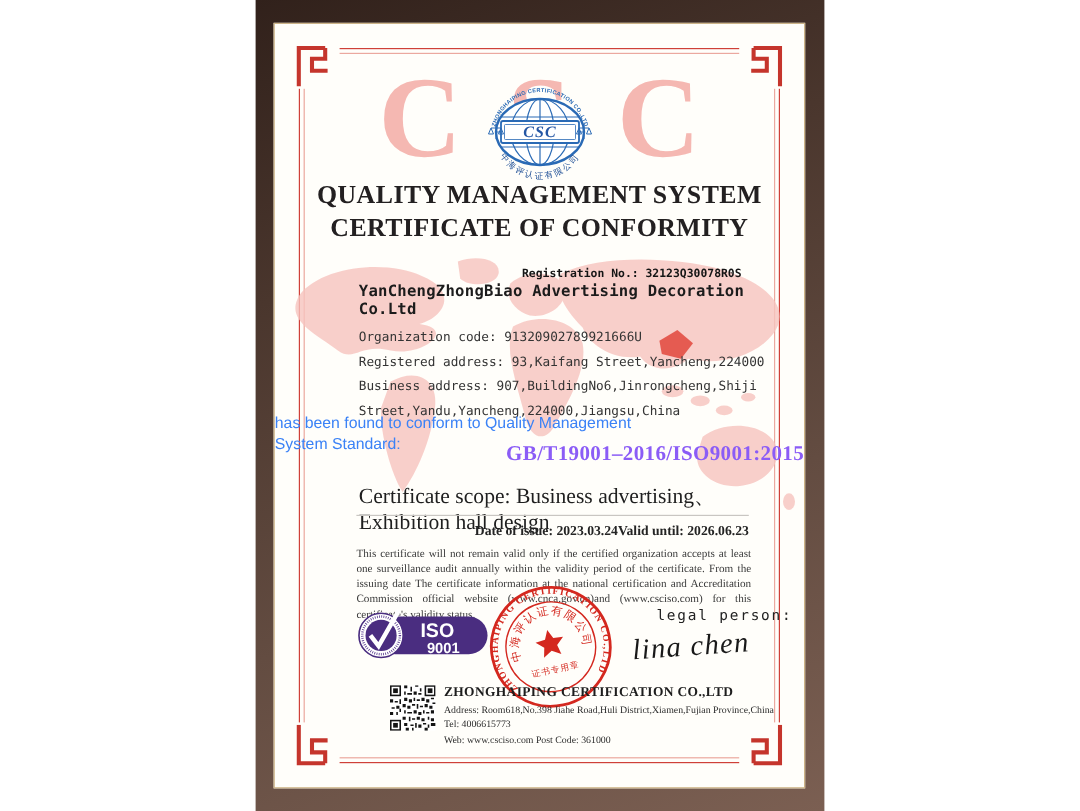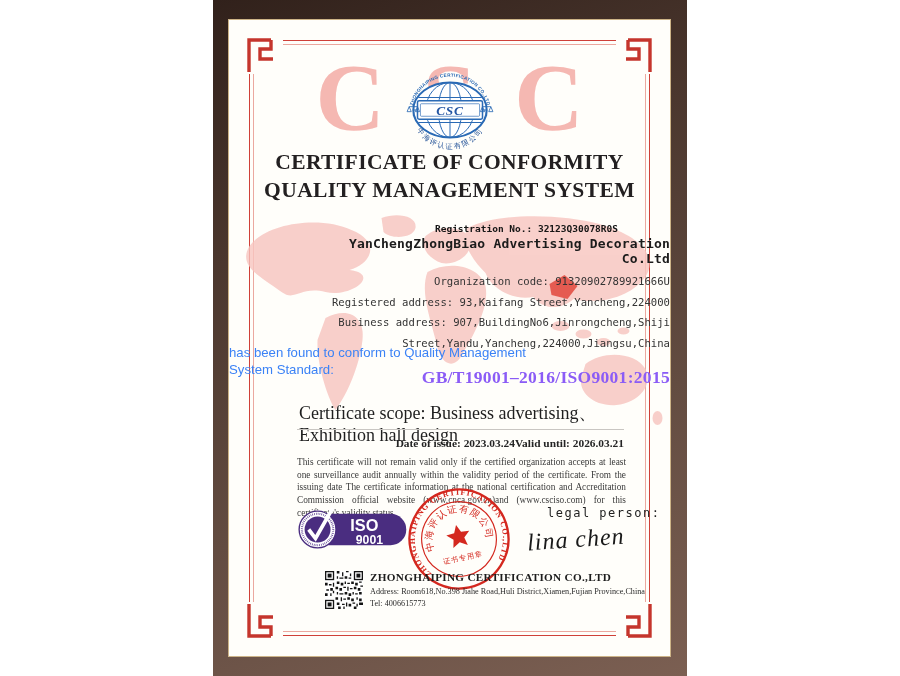--- a/index.html
+++ b/index.html
@@ -22,21 +22,21 @@
   .edge.right{top:54px;bottom:54px;right:20px;width:3px;border-right:1.5px solid #cf4038;border-left:1.5px solid #eba89f;}
   
   .wm-csc{position:absolute;left:0;right:0;top:30px;text-align:center;
           font-family:"Liberation Serif",serif;font-weight:bold;font-size:96px;line-height:96px;
           color:#f4aca6;letter-spacing:38px;padding-left:38px;opacity:.85;}
   .emblem{position:absolute;left:50%;top:40px;transform:translateX(-50%);width:100px;height:100px;}
   .title{position:absolute;left:0;right:0;top:128px;text-align:center;
          font-weight:bold;font-size:21.5px;line-height:28px;color:#232021;letter-spacing:.4px;}
   .regno{position:absolute;right:52px;top:203px;font-family:"DejaVu Sans Mono",monospace;
          font-weight:bold;font-size:9.5px;color:#151515;padding-left:44px;}
-  .company{position:absolute;left:70px;top:216px;font-family:"DejaVu Sans Mono",monospace;color:#1c1c1c;text-align:right;}
+  .company{position:absolute;left:70px;top:216px;font-family:"DejaVu Sans Mono",monospace;color:#1c1c1c;}
   .company .name{font-weight:bold;font-size:13px;margin-bottom:5px;letter-spacing:.2px;}
   .company .line{font-size:10.6px;line-height:20.5px;color:#333;}
   .conform{position:absolute;left:0;right:0;top:324px;text-align:left;
            font-family:"Liberation Sans",sans-serif;font-size:13.2px;line-height:17px;color:#3b82f6;}
   .standard{position:absolute;left:0;right:0;top:347px;text-align:right;
             font-weight:bold;font-size:17.5px;color:#8b5cf6;letter-spacing:.3px;}
   .scope{position:absolute;left:70px;top:381px;font-size:18px;color:#1f1f1f;}
   .rule{position:absolute;left:68px;right:46px;top:409px;border-top:1px solid #c9c6c2;}
   .daterow{position:absolute;left:70px;right:46px;top:417px;display:flex;justify-content:flex-end;
            font-weight:bold;font-size:11.4px;color:#242424;}
@@ -117,22 +117,22 @@
         <rect x="24.5" y="52.5" width="71" height="15" rx="1" fill="none" stroke="#2a6ab5" stroke-width="0.8"></rect>
         <path d="M16,53 v14 M11,56 h10 M11,56 l-2.5,6 h5 z M21,56 l-2.5,6 h5 z" stroke="#2a6ab5" stroke-width="1" fill="none"></path>
         <path d="M104,53 v14 M99,56 h10 M99,56 l-2.5,6 h5 z M109,56 l-2.5,6 h5 z" stroke="#2a6ab5" stroke-width="1" fill="none"></path>
         <text x="60" y="65.5" text-anchor="middle" font-family="Liberation Serif, serif" font-style="italic" font-weight="bold" font-size="16" fill="#2456a4" letter-spacing="1">CSC</text>
         <text font-size="8.6" fill="#1f4f96" letter-spacing="2">
           <textPath href="#arcBotE" startOffset="50%" text-anchor="middle">中海评认证有限公司</textPath>
         </text>
       </svg>
 
       <div class="title">
+        <div>QUALITY MANAGEMENT SYSTEM</div>
         <div>CERTIFICATE OF CONFORMITY</div>
-        <div>QUALITY MANAGEMENT SYSTEM</div>
       </div>
 
       <div class="regno">Registration No.: 32123Q30078R0S</div>
       <div class="company">
         <div class="name">YanChengZhongBiao Advertising Decoration Co.Ltd</div>
         <div class="line">Organization code: 91320902789921666U</div>
         <div class="line">Registered address: 93,Kaifang Street,Yancheng,224000</div>
         <div class="line">Business address: 907,BuildingNo6,Jinrongcheng,Shiji</div>
         <div class="line">Street,Yandu,Yancheng,224000,Jiangsu,China</div>
       </div>
@@ -140,21 +140,21 @@
       <div class="conform">
         <div>has been found to conform to Quality Management</div>
         <div>System Standard:</div>
       </div>
       <div class="standard">GB/T19001–2016/ISO9001:2015</div>
       <div class="scope">Certificate scope: Business advertising、 Exhibition hall design</div>
 
       <div class="rule"></div>
       <div class="daterow">
         <span>Date of issue: 2023.03.24</span>
-        <span>Valid until: 2026.03.21</span>
+        <span>Valid until: 2026.06.23</span>
       </div>
       <div class="fineprint">This certificate will not remain valid only if the certified organization accepts at least one surveillance audit annually within the validity period of the certificate. From the issuing date The certificate information at the national certification and Accreditation Commission official website (www.cnca.gov.cn)and (www.csciso.com) for this certificate's validity status.</div>
 
       <svg class="iso-badge" viewBox="0 0 170 80">
         <rect x="30" y="17" width="136" height="46" rx="23" fill="#4a2d80"></rect>
         <circle cx="36" cy="40" r="27" fill="#ffffff" stroke="#4a2d80" stroke-width="2"></circle>
         <circle cx="36" cy="40" r="23" fill="none" stroke="#5a3d8f" stroke-width="3" stroke-dasharray="1,1.7"></circle>
         <circle cx="36" cy="40" r="19" fill="#4a2d80"></circle>
         <polyline points="23,40 33,53 58,9" stroke="#ffffff" stroke-width="5.5" fill="none"></polyline>
         <text x="84" y="42" font-family="Liberation Sans, sans-serif" font-weight="bold" font-size="24" fill="#ffffff">ISO</text>
@@ -202,17 +202,18 @@
                    M9,16h1v2H9z M11,17h3v1h-3z M15,16h2v2h-2z M18,17h2v2h-2z M21,16h1v2h-1z M23,17h2v1h-2z M26,16h2v2h-2z
                    M8,20h2v2H8z M12,20h1v3h-1z M14,21h2v1h-2z M17,20h2v2h-2z M20,21h2v2h-2z M24,20h1v2h-1z M26,21h2v2h-2z
                    M9,24h2v2H9z M13,25h2v1h-2z M16,24h1v3h-1z M18,25h2v2h-2z M21,24h2v1h-2z M24,25h1v2h-1z M26,24h3v2h-3z
                    M10,27h2v2h-2z M14,27h1v2h-1z M22,27h2v2h-2z"></path>
         </g>
       </svg>
       <div class="footer-text">
         <div class="co">ZHONGHAIPING CERTIFICATION CO.,LTD</div>
         <div class="fl">Address:  Room618,No.398 Jiahe Road,Huli District,Xiamen,Fujian Province,China</div>
         <div class="fl">Tel:  4006615773</div>
+        <div class="fl">Web:  www.csciso.com  Post Code:  361000</div>
       </div>
 
     </div>
   </div>
 </div>
 
 </body></html>

